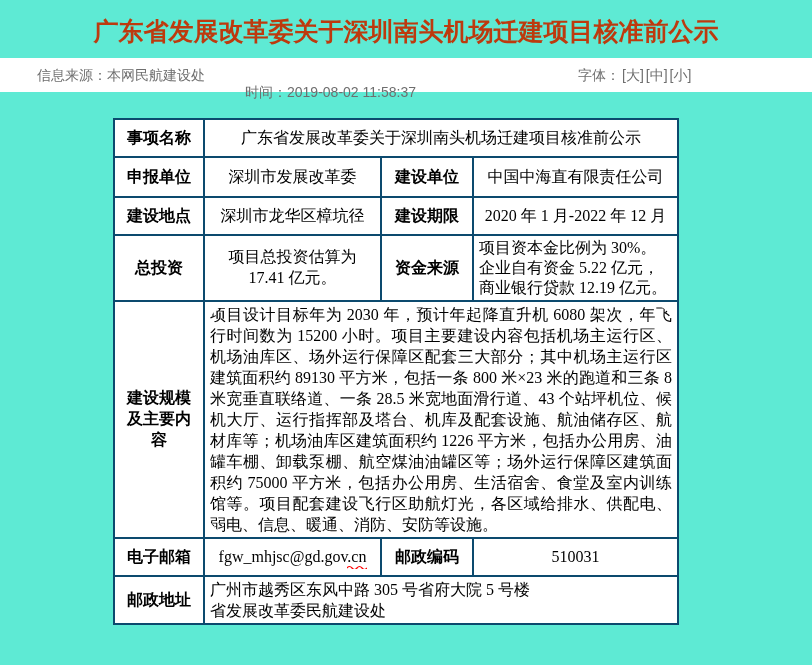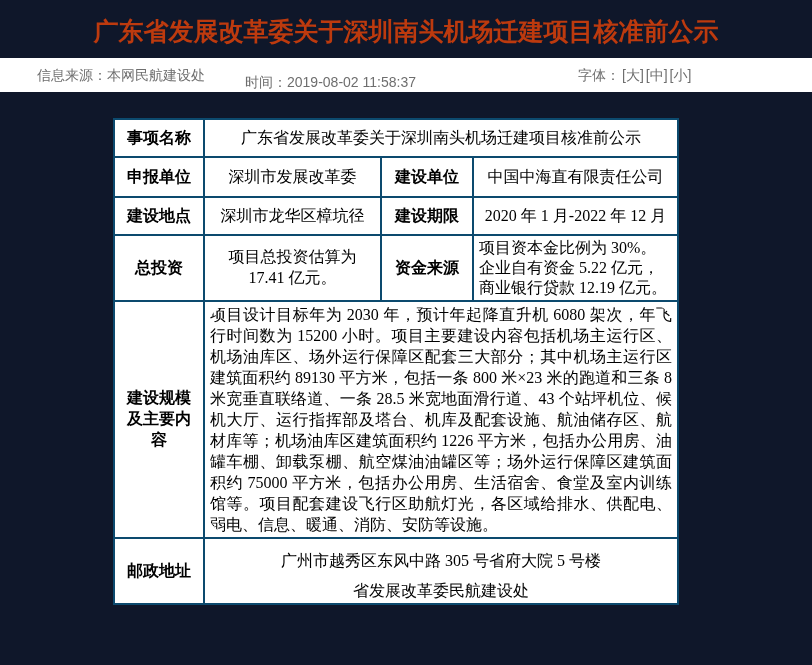--- a/index.html
+++ b/index.html
@@ -4,21 +4,21 @@
 <style>
   html, body {
     margin: 0;
     padding: 0;
     background: #ffffff;
   }
   .page {
     position: relative;
     width: 812px;
     height: 665px;
-    background: #0f172a;
+    background: #5eead4;
     overflow: hidden;
     font-family: "Liberation Serif", "DejaVu Serif", serif;
   }
   .page-title {
     margin: 13px 10px 0 10px;
     text-align: center;
     font-family: "Liberation Sans", "DejaVu Sans", sans-serif;
     font-weight: bold;
     font-size: 25px;
     line-height: 36px;
@@ -29,21 +29,21 @@
     position: relative;
     height: 34px;
     margin-top: 9px;
     font-family: "Liberation Sans", "DejaVu Sans", sans-serif;
     font-size: 14px;
     color: #6e6e6e;
     background: #ffffff;
     text-decoration: underline;
   }
   .meta-source { position: absolute; left: 37px;  top: 9px; }
-  .meta-time   { position: absolute; left: 245px; top: 16px; }
+  .meta-time   { position: absolute; left: 245px; top: 26px; }
   .meta-fonts  { position: absolute; left: 578px; top: 9px; white-space: nowrap; }
   .font-size-link {
     color: #6e6e6e;
     text-decoration: none;
     cursor: pointer;
     margin-left: 2px;
   }
   table.announcement {
     border-collapse: collapse;
     table-layout: fixed;
@@ -78,21 +78,21 @@
     padding: 2px 4px;
   }
   tr.r1 { height: 38px; }
   tr.r2 { height: 40px; margin-left: 9px; }
   tr.r3 { height: 38px; padding-left: 16px; }
   tr.r4 { height: 63px; }
   tr.r5 { height: 232px; }
   tr.r6 { height: 37px; }
   tr.r7 { height: 38px; }
   tr.r8 { height: 44px; }
-  .addr-line { text-align: center; line-height: 21px; margin-top: 9px; }
+  .addr-line { text-align: left; line-height: 21px; }
   .email-wrap { white-space: nowrap; position: relative; display: inline-block; }
   .squiggle {
     position: absolute;
     right: -1px;
     bottom: -3px;
     display: block;
   }
 </style>
 </head>
 <body>
@@ -141,20 +141,33 @@
       <td class="label">资金来源</td>
       <td class="left-wrap">项目资本金比例为 30%。企业自有资金 5.22 亿元，商业银行贷款 12.19 亿元。</td>
     </tr>
 
     <tr class="r5">
       <td class="label">建设规模及主要内容</td>
       <td class="para" colspan="3">项目设计目标年为 2030 年，预计年起降直升机 6080 架次，年飞行时间数为 15200 小时。项目主要建设内容包括机场主运行区、机场油库区、场外运行保障区配套三大部分；其中机场主运行区建筑面积约 89130 平方米，包括一条 800 米×23 米的跑道和三条 8 米宽垂直联络道、一条 28.5 米宽地面滑行道、43 个站坪机位、候机大厅、运行指挥部及塔台、机库及配套设施、航油储存区、航材库等；机场油库区建筑面积约 1226 平方米，包括办公用房、油罐车棚、卸载泵棚、航空煤油油罐区等；场外运行保障区建筑面积约 75000 平方米，包括办公用房、生活宿舍、食堂及室内训练馆等。项目配套建设飞行区助航灯光，各区域给排水、供配电、弱电、信息、暖通、消防、安防等设施。</td>
     </tr>
 
 
+    <tr class="r7">
+      <td class="label">电子邮箱</td>
+      <td class="center">
+        <span class="email-wrap">
+          <span>fgw_mhjsc@gd.gov.cn</span>
+          <svg class="squiggle" width="20" height="4" viewBox="0 0 20 4">
+            <path d="M0 3 Q2.5 0 5 3 T10 3 T15 3 T20 3" stroke="#ff0000" stroke-width="1.2" fill="none"></path>
+          </svg>
+        </span>
+      </td>
+      <td class="label">邮政编码</td>
+      <td class="center">510031</td>
+    </tr>
 
     <tr class="r8">
       <td class="label">邮政地址</td>
       <td colspan="3">
         <div class="addr-line">广州市越秀区东风中路 305 号省府大院 5 号楼</div>
         <div class="addr-line">省发展改革委民航建设处</div>
       </td>
     </tr>
 
   </tbody>

